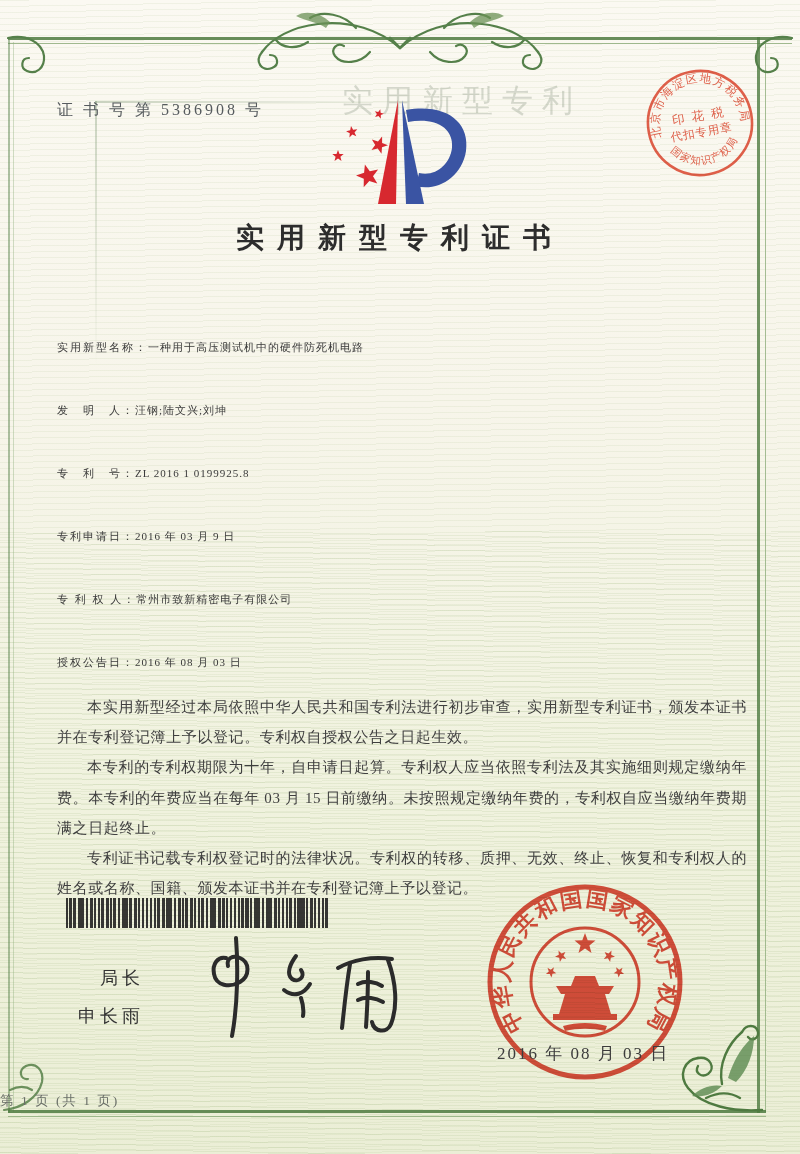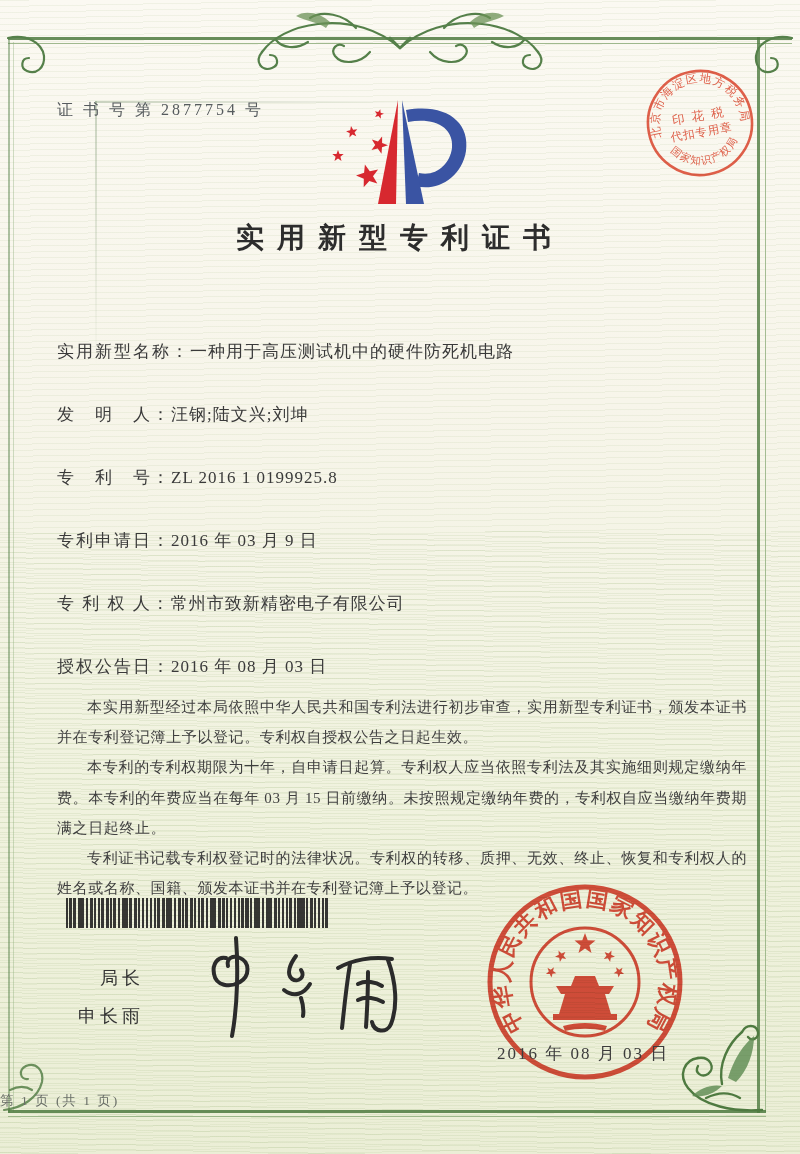--- a/index.html
+++ b/index.html
@@ -26,21 +26,21 @@
   
   .gf-h{left:95px; top:101px; width:330px; height:2px;
     background:linear-gradient(90deg, rgba(110,140,100,.35), rgba(110,140,100,0));}
   .gf-v{left:95px; top:101px; width:2px; height:265px;
     background:linear-gradient(180deg, rgba(110,140,100,.35), rgba(110,140,100,0));}
   .ghost-title{left:342px; top:80px; font-size:31px; letter-spacing:9px; color:rgba(125,140,120,.30);
     filter:blur(0.6px); white-space:nowrap;}
   .cert-number{left:57px; top:100px; font-size:16px; letter-spacing:3px; color:#565b5e;}
   .title{left:0; right:0; top:219px; text-align:center; font-size:28px; font-weight:600;
     letter-spacing:13px; color:#2d2d2d;}
-  .field-row{left:57px; font-size:17px; white-space:nowrap;}
+  .field-row{left:57px; font-size:11px; white-space:nowrap;}
   .field-row .flabel{letter-spacing:2px;}
   .field-row .fvalue{letter-spacing:1px;}
   .paragraphs{left:57px; top:692px; width:690px; text-align:justify; font-size:15px;
     line-height:30.2px; letter-spacing:0.6px; color:#3f3f3f;}
   .paragraphs .para{text-indent:2em; margin:0;}
   .barcode{left:66px; top:898px; width:262px; height:30px; opacity:.88;
     background:
       repeating-linear-gradient(90deg,#1d1d1d 0 2px, rgba(0,0,0,0) 2px 4px),
       repeating-linear-gradient(90deg,#1d1d1d 0 1px, rgba(0,0,0,0) 1px 7px),
       repeating-linear-gradient(90deg, rgba(0,0,0,0) 0 3px, #1d1d1d 3px 5px, rgba(0,0,0,0) 5px 11px);}
@@ -117,22 +117,23 @@
   <svg class="abs" style="left:2px; top:1046px;" width="52" height="70" viewBox="0 0 52 70">
     <g stroke="#4e7a40" stroke-width="2.2" fill="none" stroke-linecap="round" opacity="0.8">
       <path d="M2,64 C20,62 36,52 40,36 C42,24 34,16 24,20"></path>
       <path d="M24,20 C16,24 18,34 26,33"></path>
       <path d="M8,44 C16,40 24,40 30,44"></path>
     </g>
   </svg>
 
   <div class="abs gf-h"></div>
   <div class="abs gf-v"></div>
-
-  <div class="abs cert-number">证 书 号 第 2877754 号</div>
+  <div class="abs ghost-title">实用新型专利</div>
+
+  <div class="abs cert-number">证 书 号 第 5386908 号</div>
 
   <svg class="abs" style="left:322px; top:96px;" width="160" height="115" viewBox="0 0 160 115">
     <path d="M84,14 C124,7 148,26 144,55 C140,82 114,96 94,90 L97,77 C114,81 128,68 130,52 C132,31 112,21 86,26 Z" fill="#3a54a3"></path>
     <path d="M76,4 L56,108 L74,108 Z" fill="#d7282f"></path>
     <path d="M80,4 L84,108 L102,108 Z" fill="#3a54a3"></path>
     <polygon fill="#d7282f" points="58.3,13.2 58.6,16.7 62.0,17.7 58.8,19.1 58.8,22.7 56.5,20.0 53.1,21.1 54.9,18.1 52.8,15.3 56.2,16.0"></polygon>
     <polygon fill="#d7282f" points="29.0,30.1 31.1,33.7 35.3,33.2 32.5,36.4 34.3,40.2 30.4,38.5 27.4,41.4 27.8,37.2 24.1,35.2 28.2,34.2"></polygon>
     <polygon fill="#d7282f" points="60.1,40.5 60.1,46.9 66.0,49.3 60.0,51.3 59.5,57.7 55.7,52.6 49.5,54.0 53.2,48.9 49.9,43.5 56.0,45.4"></polygon>
     <polygon fill="#d7282f" points="16.0,54.0 17.5,58.0 21.7,58.1 18.4,60.8 19.5,64.9 16.0,62.5 12.5,64.9 13.6,60.8 10.3,58.1 14.5,58.0"></polygon>
     <polygon fill="#d7282f" points="42.9,68.4 47.8,75.3 56.1,73.5 51.0,80.3 55.3,87.6 47.3,84.9 41.7,91.2 41.8,82.7 34.0,79.4 42.1,76.8"></polygon>

